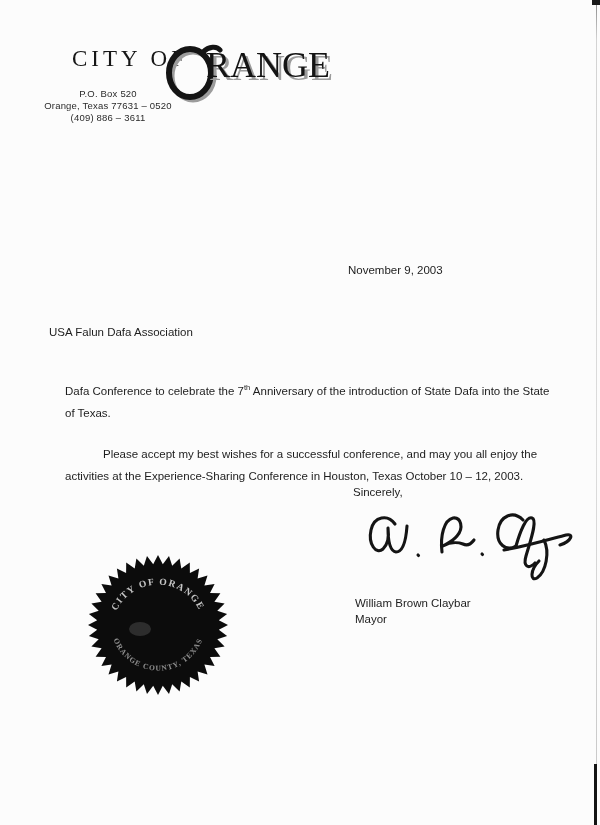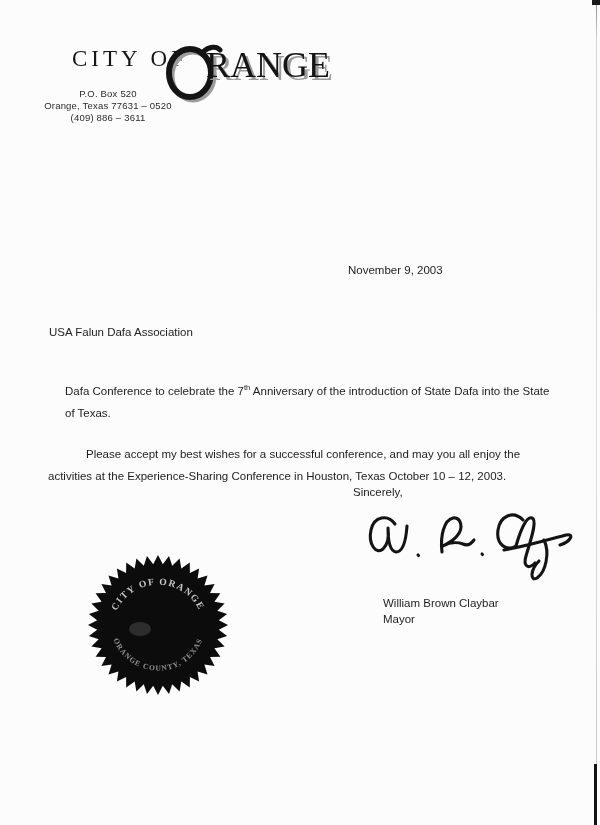--- a/index.html
+++ b/index.html
@@ -76,41 +76,41 @@
   <div class="abs body-text" style="left:348px;top:260px;">November 9, 2003</div>
 
   <div class="abs body-text" style="left:49px;top:322px;">USA Falun Dafa Association</div>
 
 
   <div class="abs body-text" style="left:65px;top:381px;width:500px;">
     <div><span>Dafa Conference to celebrate the 7</span><sup>th</sup><span> Anniversary of the introduction of State Dafa into the State</span></div>
     <div>of Texas.</div>
   </div>
 
-  <div class="abs body-text" style="left:48px;top:444px;width:500px;">
+  <div class="abs body-text" style="left:65px;top:444px;width:500px;">
     <div class="indent">Please accept my best wishes for a successful conference, and may you all enjoy the</div>
     <div>activities at the Experience-Sharing Conference in Houston, Texas October 10 – 12, 2003.</div>
   </div>
 
   <div class="abs body-text" style="left:353px;top:482px;">Sincerely,</div>
 
   <svg class="abs" style="left:358px;top:508px;" width="215" height="80" viewBox="0 0 215 80">
     <g fill="none" stroke="#141414" stroke-width="3.1" stroke-linecap="round" stroke-linejoin="round">
       <path d="M 37,16 C 30,6 16,8 13,22 C 10,36 18,47 25,41 C 30,36 31,27 30,20 C 30,30 31,43 38,44 C 45,44 48,32 49,18"></path>
       <path d="M 60,47 l 0.5,0.5"></path>
       <path d="M 84,44 C 82,28 86,12 95,10 C 103,9 106,20 99,28 C 94,34 88,36 85,38 C 92,34 100,34 105,36 C 109,38 113,36 116,32"></path>
       <path d="M 124,46 l 0.5,0.5"></path>
       <path d="M 165,12 C 155,2 142,8 140,22 C 138,36 148,44 158,38"></path>
       <path d="M 158,38 C 162,24 168,8 174,10 C 180,12 172,34 168,48 C 165,58 170,62 177,55"></path>
       <path d="M 146,42 C 170,38 196,30 208,27 C 216,25 214,33 202,37"></path>
       <path d="M 186,32 C 192,44 188,64 179,70 C 172,74 172,62 181,53"></path>
     </g>
   </svg>
 
-  <div class="abs sig-block" style="left:355px;top:596px;margin-left:28px;">
+  <div class="abs sig-block" style="left:355px;top:596px;">
     <div>William Brown Claybar</div>
     <div>Mayor</div>
   </div>
 
   <svg class="abs" style="left:88px;top:555px;" width="140" height="140" viewBox="0 0 140 140">
     <polygon points="140.0,70.0 130.8,74.8 139.1,81.0 129.3,84.2 136.6,91.6 126.4,93.3 132.4,101.8 122.0,101.9 126.6,111.1 116.4,109.6 119.5,119.5 109.6,116.4 111.1,126.6 101.9,122.0 101.8,132.4 93.3,126.4 91.6,136.6 84.2,129.3 81.0,139.1 74.8,130.8 70.0,140.0 65.2,130.8 59.0,139.1 55.8,129.3 48.4,136.6 46.7,126.4 38.2,132.4 38.1,122.0 28.9,126.6 30.4,116.4 20.5,119.5 23.6,109.6 13.4,111.1 18.0,101.9 7.6,101.8 13.6,93.3 3.4,91.6 10.7,84.2 0.9,81.0 9.2,74.8 0.0,70.0 9.2,65.2 0.9,59.0 10.7,55.8 3.4,48.4 13.6,46.7 7.6,38.2 18.0,38.1 13.4,28.9 23.6,30.4 20.5,20.5 30.4,23.6 28.9,13.4 38.1,18.0 38.2,7.6 46.7,13.6 48.4,3.4 55.8,10.7 59.0,0.9 65.2,9.2 70.0,0.0 74.8,9.2 81.0,0.9 84.2,10.7 91.6,3.4 93.3,13.6 101.8,7.6 101.9,18.0 111.1,13.4 109.6,23.6 119.5,20.5 116.4,30.4 126.6,28.9 122.0,38.1 132.4,38.2 126.4,46.7 136.6,48.4 129.3,55.8 139.1,59.0 130.8,65.2" fill="#0c0c0c"></polygon>
     <ellipse cx="52" cy="74" rx="11" ry="7" fill="#6e6e6e" opacity="0.35"></ellipse>
     <defs>
       <path id="sealTop" d="M 26,89 A 46 46 0 1 1 114,89" fill="none"></path>
       <path id="sealBottom" d="M 24,59 A 47 47 0 1 0 116,59" fill="none"></path>

